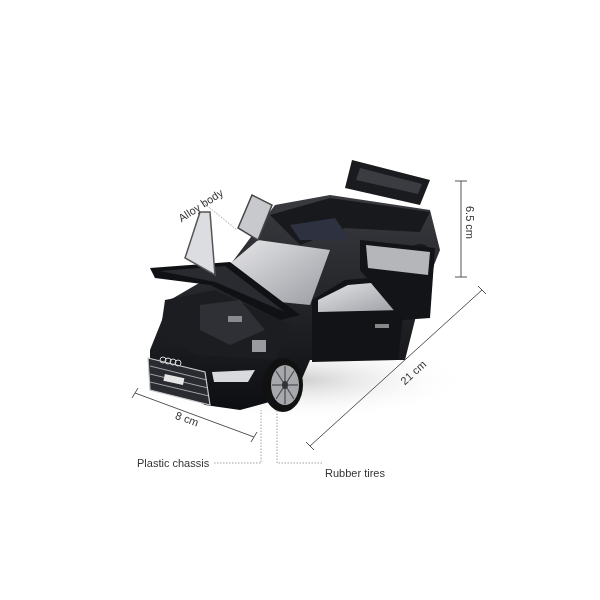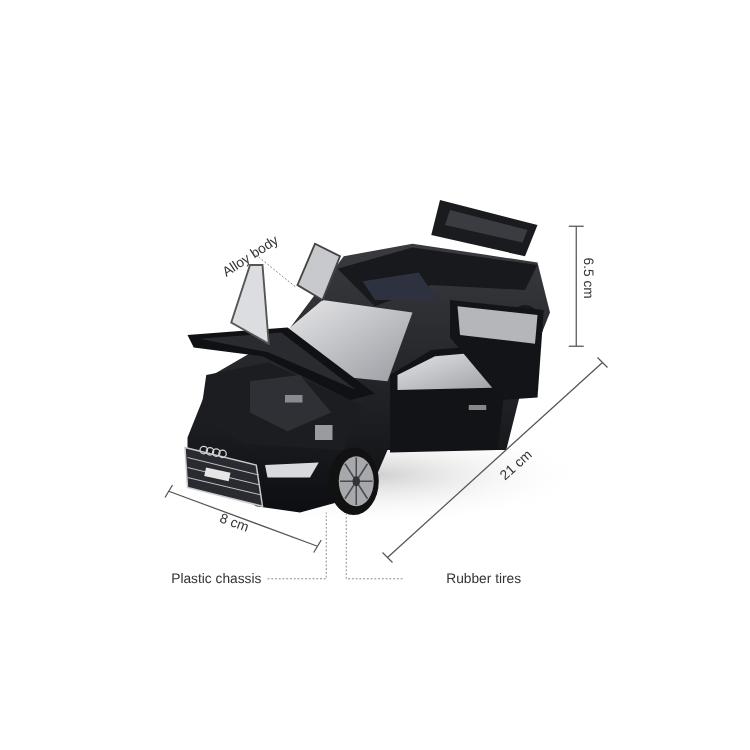--- a/index.html
+++ b/index.html
@@ -133,14 +133,14 @@
   <div class="label rot" style="left:176px; top:214px; transform:rotate(-33deg);">Alloy body</div>
 
   <div class="label rot" style="left:476px; top:206px; transform:rotate(90deg);">6.5 cm</div>
 
   <div class="label rot" style="left:398px; top:378px; transform:rotate(-42deg);">21 cm</div>
 
   <div class="label rot" style="left:178px; top:409px; transform:rotate(20deg);">8 cm</div>
 
   <div class="label" style="left:137px; top:457px;">Plastic chassis</div>
 
-  <div class="label" style="left:325px; top:457px;margin-left:32px;">Rubber tires</div>
+  <div class="label" style="left:325px; top:467px;">Rubber tires</div>
 </div>
 
 </body></html>

